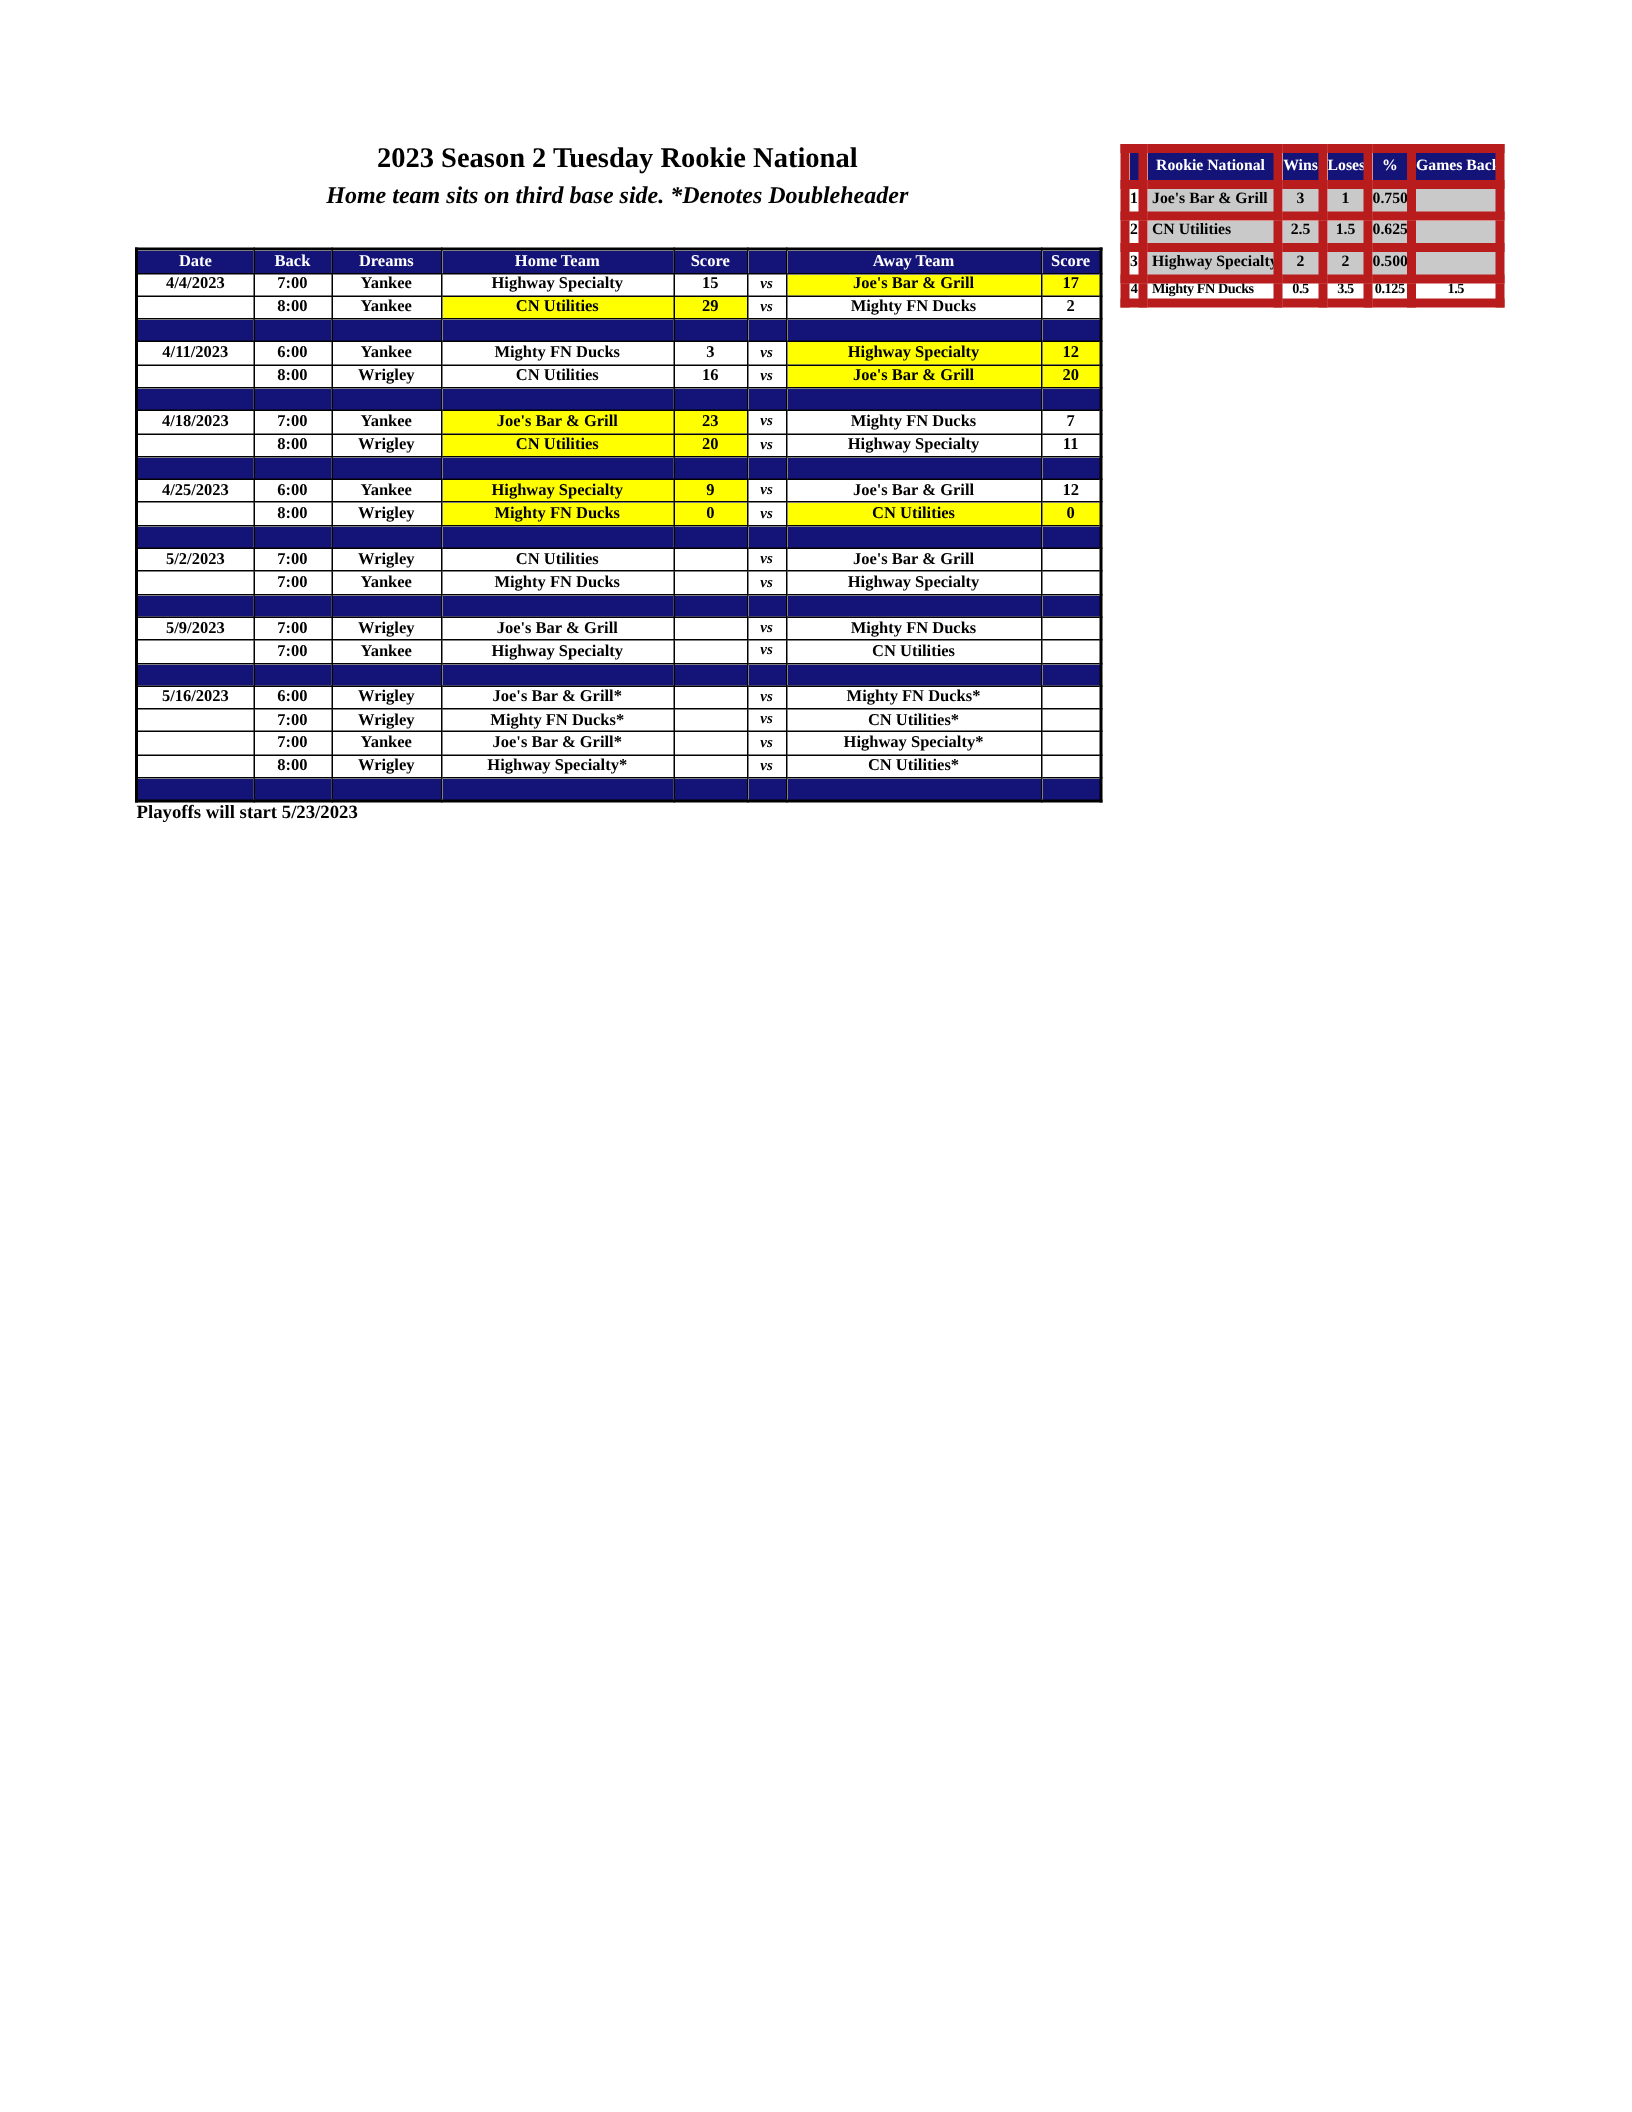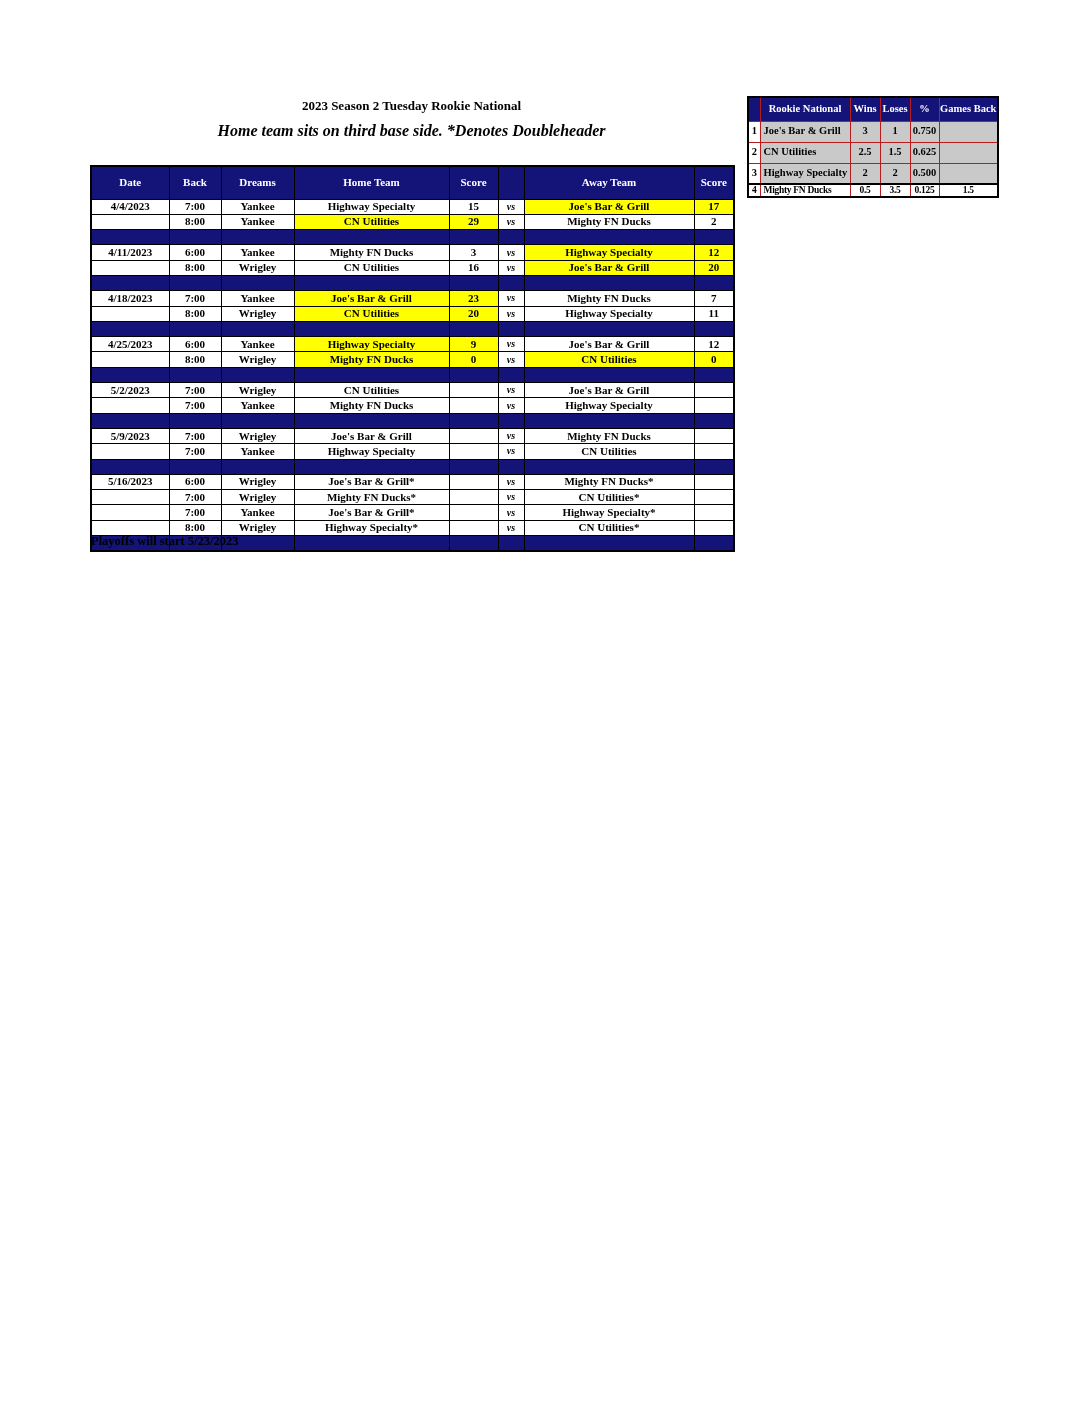--- a/index.html
+++ b/index.html
@@ -10,51 +10,51 @@
     font-family: "Liberation Serif", serif;
     color: #000;
     position: relative;
   }
 
   .title-block {
     position: absolute; left: 90px; top: 92px; width: 643px;
     text-align: center;
   }
   .doc-title   { font-size: 21px; font-weight: bold; line-height: 23px; }
-  .doc-subtitle{ font-size: 13px; font-weight: bold; line-height: 17px; margin-top: 5px; }
+  .doc-subtitle{ font-size: 19px; font-weight: bold; line-height: 17px; margin-top: 5px; }
   .doc-note    { font-size: 16px; font-weight: bold; font-style: italic; margin-top: 8px; }
 
   table.sched {
     position: absolute; left: 90px; top: 165px; width: 643px;
     border-collapse: collapse; table-layout: fixed;
     border: 2px solid #000;
   }
   .sched th, .sched td {
     border: 1px solid #000;
     padding: 0;
     text-align: center;
     font-weight: bold;
     font-size: 11px;
     height: 15.3px;
     line-height: 1;
     overflow: hidden;
     white-space: nowrap;
   }
-  .sched thead th { background: var(--navy); color: #fff; height: 33px; font-size: 11px; }
+  .sched thead th { background: var(--navy); color: #fff; height: 16px; font-size: 11px; }
   .sched tr.sep td { background: var(--navy); }
   .sched td.win { background: var(--yellow); }
   .sched td.vs  { font-size: 10px; font-style: italic; font-weight: bold; }
 
   table.stand {
     position: absolute; left: 747px; top: 96px; width: 250px;
     border-collapse: collapse; table-layout: fixed;
     border: 2px solid #000;
   }
   .stand th, .stand td {
-    border: 1px solid #b91c1c;
+    border: 6px solid #b91c1c;
     padding: 0;
     font-weight: bold;
     font-size: 10.5px;
     text-align: center;
     overflow: hidden;
     white-space: nowrap;
     line-height: 1;
   }
   .stand thead th { background: var(--navy); color: #fff; height: 24px; }
   .stand tbody td { background: var(--gray); height: 21px; }

